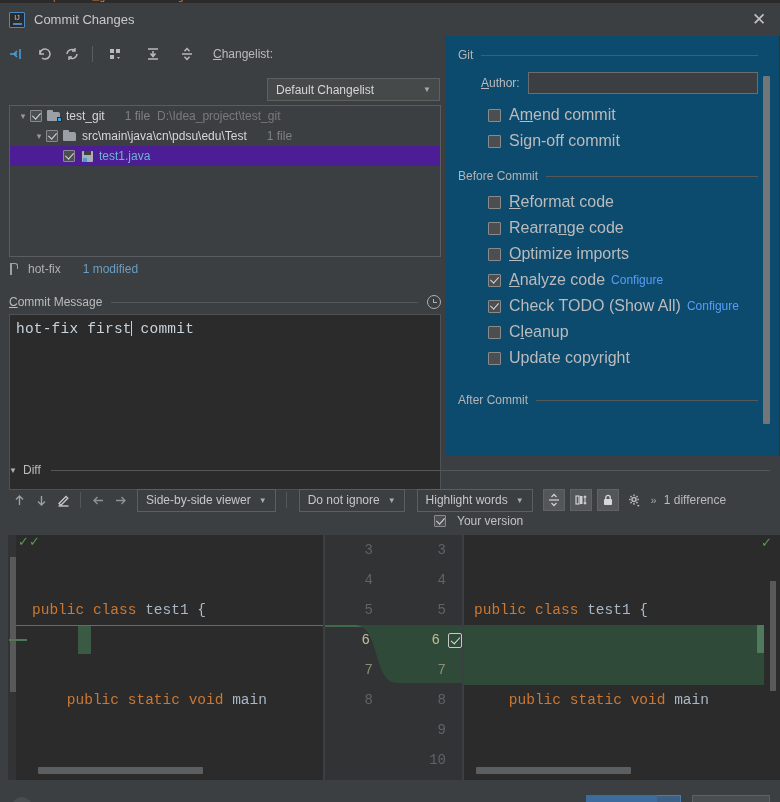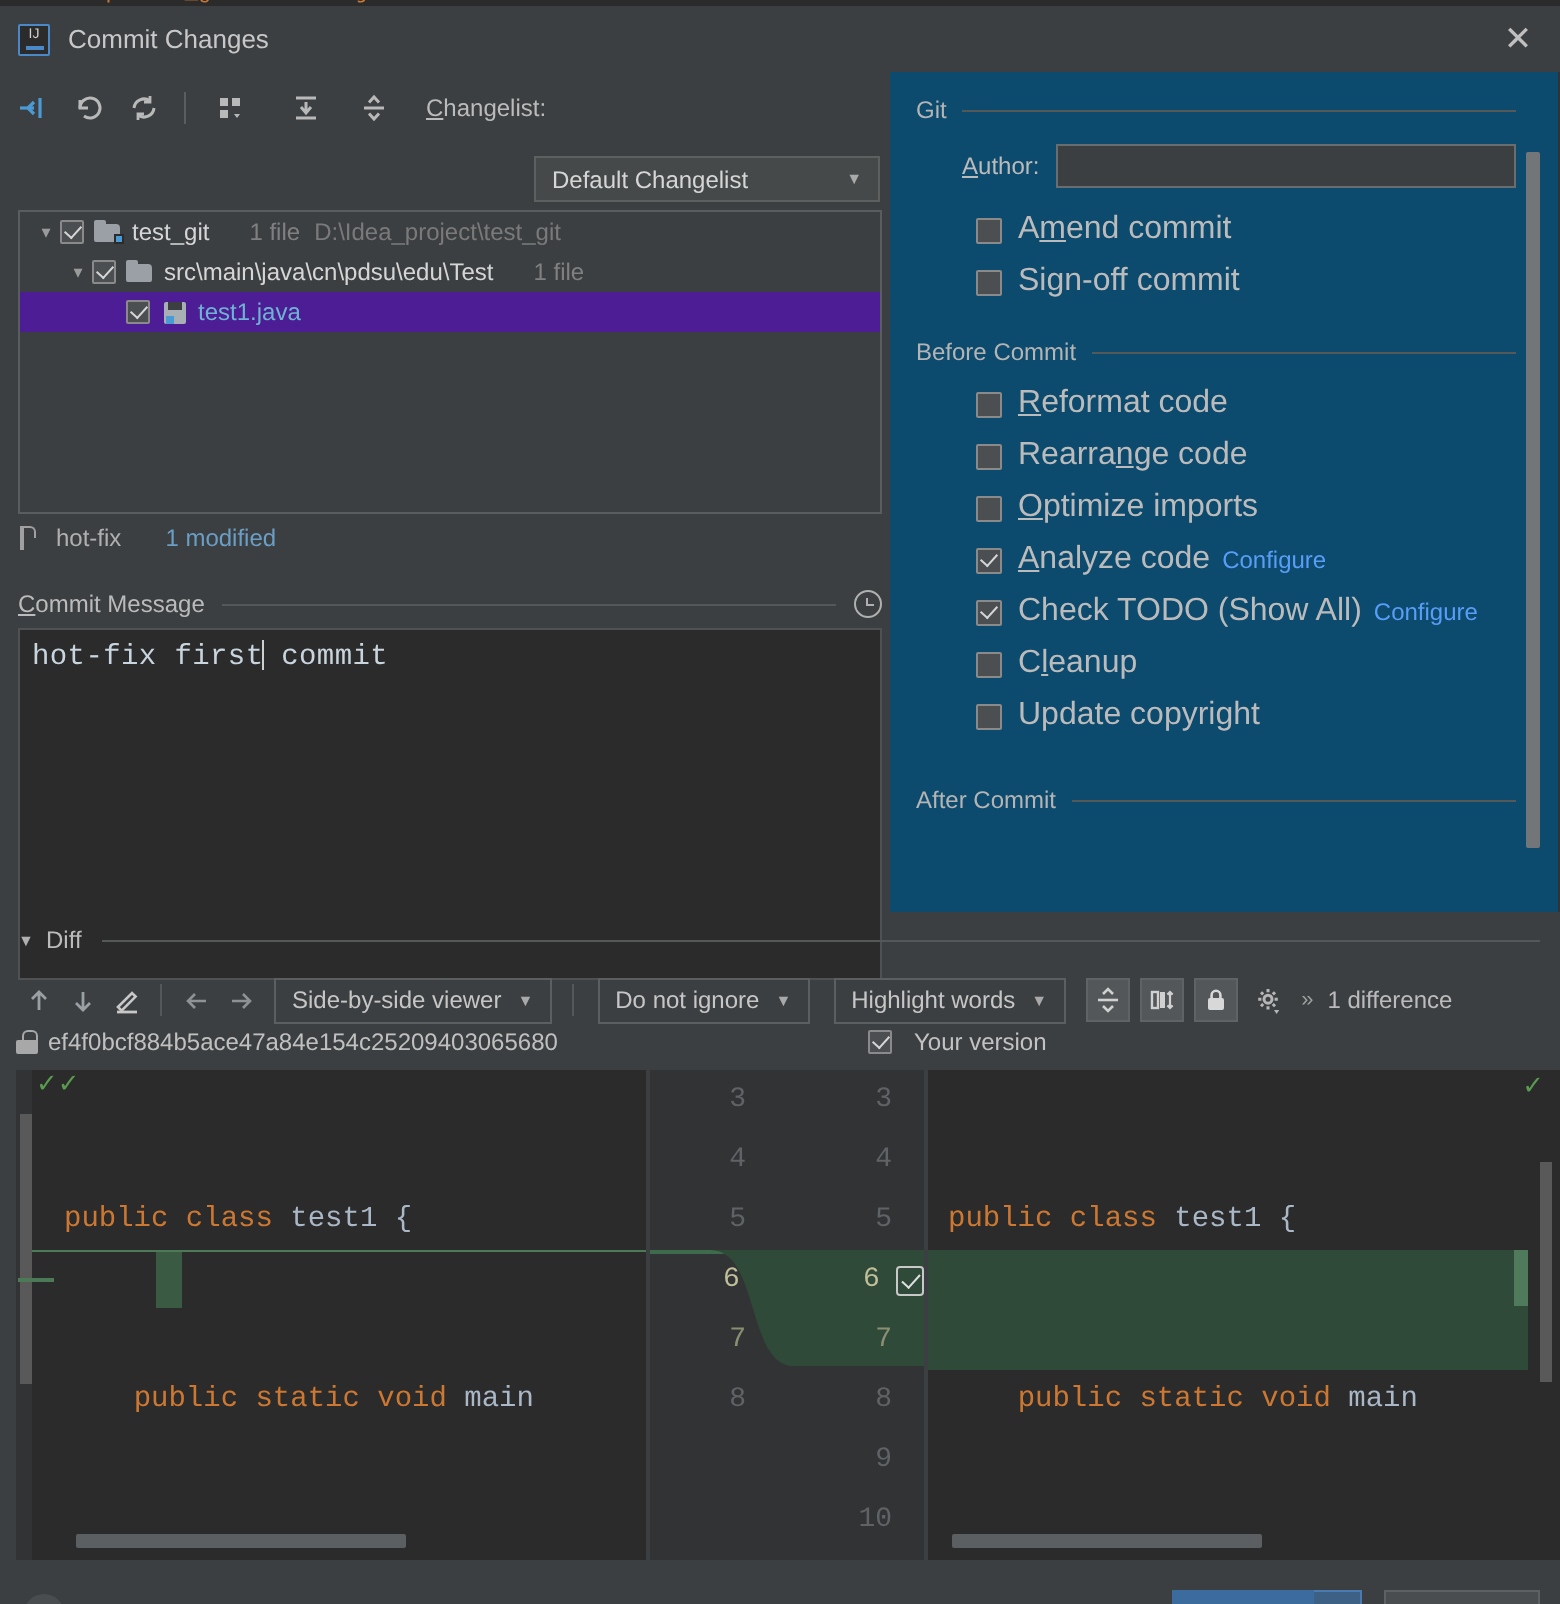--- a/index.html
+++ b/index.html
@@ -459,24 +459,20 @@
         <circle cx="7" cy="6.6" r="2" fill="none" stroke="#b6b6b6" stroke-width="1.5"></circle>
         <path d="M7 1.5v1.6M7 10.1v1.6M2.1 6.6h1.6M10.3 6.6h1.6M3.5 3.1l1.1 1.1M9.4 9l1.1 1.1M10.5 3.1L9.4 4.2M4.6 9L3.5 10.1" stroke="#b6b6b6" stroke-width="1.5"></path>
         <path d="M10 12l1.3 2 1.3-2z" fill="#b6b6b6"></path>
       </svg>
   </div>
   <div class="dt-chev">»</div>
   <div class="dt-diffcount">1 difference</div>
 </div>
 
 <div class="diff-titles">
-  <div class="hash-row">
-    <span class="lock-icon"></span>
-    <span class="hash-text">ef4f0bcf884b5ace47a84e154c25209403065680</span>
-  </div>
   <div class="yourver">
     <span class="cb on"></span>
     <span class="yourver-text">Your version</span>
   </div>
 </div>
 
 <div class="diff-body">
 
   <div class="ed-left">
     <div style="position:absolute;left:0;top:0;width:8px;height:245px;background:#313335;"></div>

